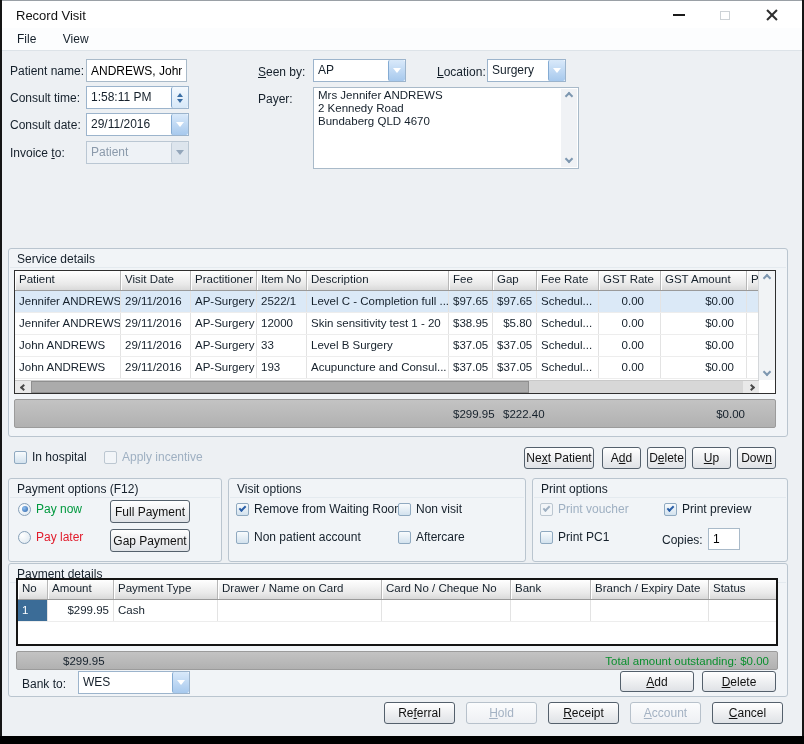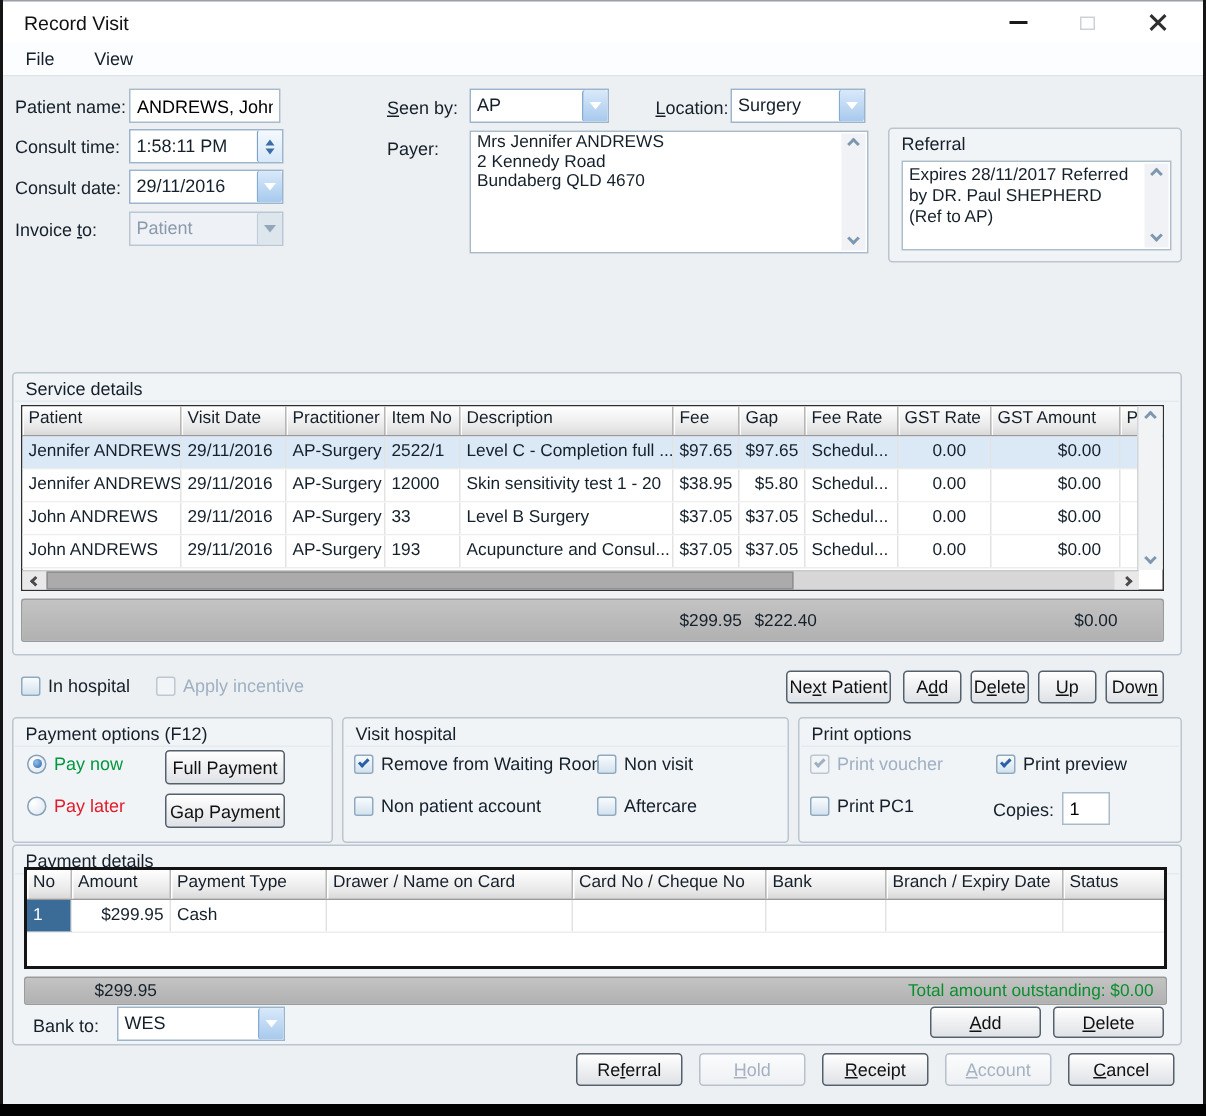--- a/index.html
+++ b/index.html
@@ -159,44 +159,34 @@
   </div>
 
   <span class="lbl" style="left:258px;top:65px"><u>S</u>een by:</span>
   <div class="combo" style="left:313px;top:59px;width:93px;height:23px">
     <span class="val">AP</span>
     <span class="cbtn">
         <span class="tri-down"></span>
       </span>
   </div>
   <span class="lbl" style="left:437px;top:65px"><u>L</u>ocation:</span>
-  <div class="combo" style="left:487px;top:59px;width:90px;height:23px">
+  <div class="combo" style="left:487px;top:59px;width:79px;height:23px">
     <span class="val">Surgery</span>
     <span class="cbtn">
         <span class="tri-down"></span>
       </span>
   </div>
   <span class="lbl" style="left:258px;top:92px">Payer:</span>
   <div class="payer">
     <div class="line">Mrs Jennifer ANDREWS</div>
     <div class="line">2 Kennedy Road</div>
     <div class="line">Bundaberg  QLD 4670</div>
     <div class="scrollcol">
       <span class="chev chev-up"></span>
       <span class="chev chev-dn"></span>
-    </div>
-  </div>
-  <div class="refgroup">
-    <span class="gtitle">Referral</span>
-    <div class="refbox">
-      <div class="reftext">Expires 28/11/2017  Referred by DR.  Paul SHEPHERD  (Ref to AP)</div>
-      <div class="scrollcol">
-        <span class="chev chev-up"></span>
-        <span class="chev chev-dn"></span>
-      </div>
     </div>
   </div>
 
   <div class="group" style="left:8px;top:248px;width:780px;height:189px">
     <div class="ghead"></div>
     <span class="gtitle">Service details</span>
   </div>
   <div class="svc-table">
     <div class="thead">
       <span class="hcell sc0">Patient</span>
@@ -317,21 +307,21 @@
     <span class="rbox">
         <span class="rdot"></span>
       </span>
     <span class="red">Pay later</span>
   </span>
   <button class="btn" style="left:110px;top:500px;width:80px;height:23px">Full Payment</button>
   <button class="btn" style="left:110px;top:529px;width:80px;height:23px">Gap Payment</button>
 
   <div class="group" style="left:228px;top:478px;width:298px;height:84px">
     <div class="ghead"></div>
-    <span class="gtitle">Visit hospital</span>
+    <span class="gtitle">Visit options</span>
   </div>
   <span class="cb checked" style="left:236px;top:502px">
     <span class="cbbox">
         <span class="checkmark"></span>
       </span>
     <span class="cblabel">Remove from Waiting Room</span>
   </span>
   <span class="cb" style="left:236px;top:530px">
     <span class="cbbox">
         <span class="checkmark"></span>

